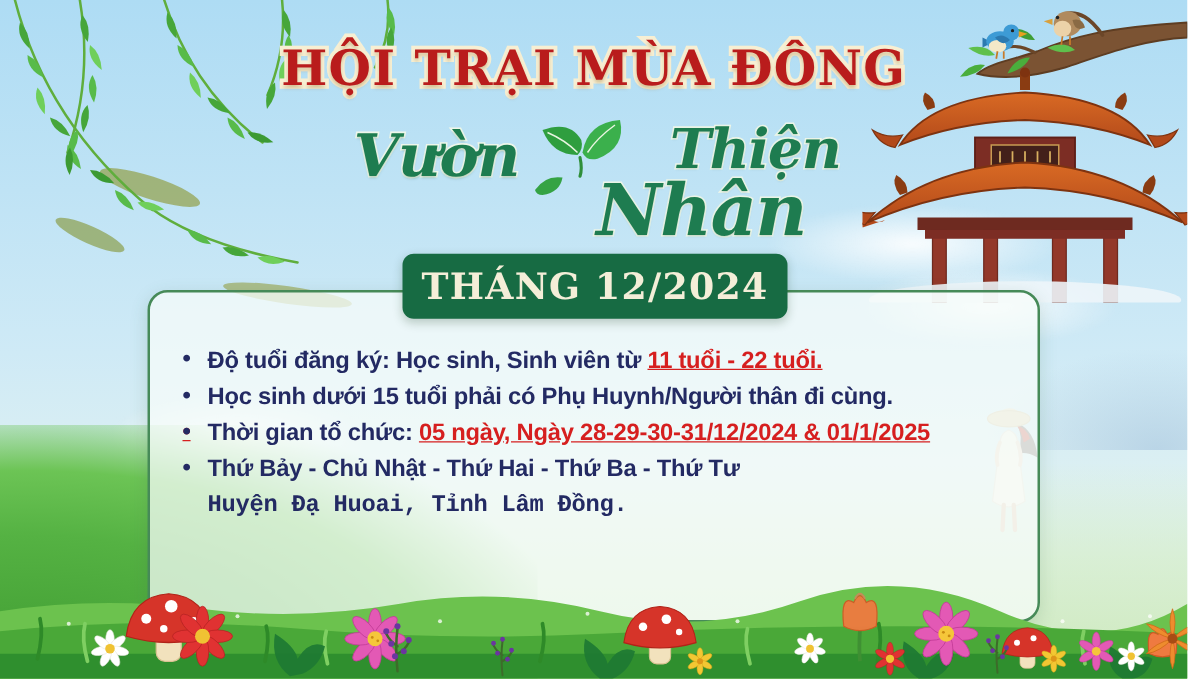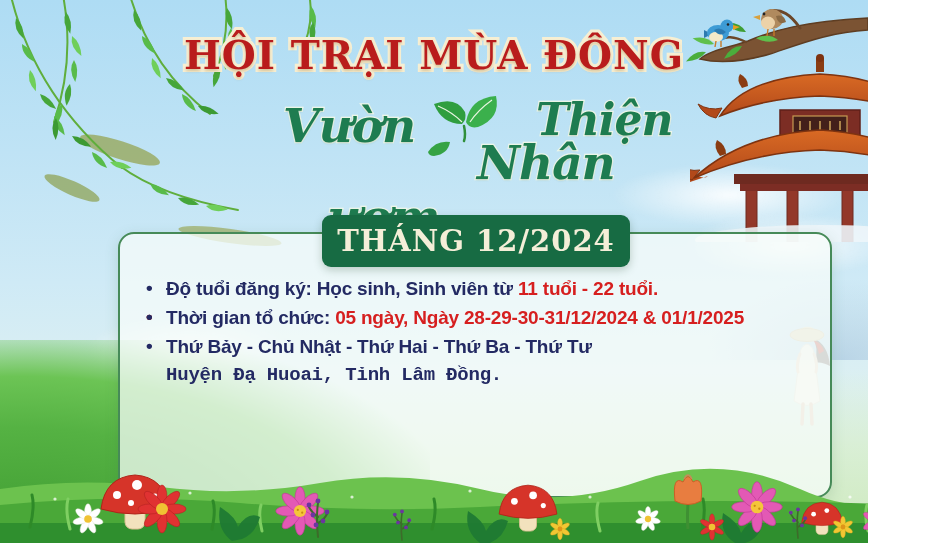--- a/index.html
+++ b/index.html
@@ -1,18 +1,18 @@
 <!DOCTYPE html>
 <html><head>
 <meta charset="utf-8">
 <style>
   html,body{margin:0;padding:0;}
   body{width:950px;height:543px;overflow:hidden;position:relative;
        font-family:"Liberation Sans","DejaVu Sans",sans-serif;}
-  .stage{position:absolute;inset:0;width:868px;height:543px;overflow:hidden;}
+  .stage{position:absolute;inset:0;width:950px;height:543px;overflow:hidden;}
 
   
   .sky{position:absolute;inset:0;
        background:linear-gradient(180deg,#aedcf4 0%,#bfe3f5 28%,#cfeaf6 52%,#ddf0f2 72%,#e6f3e8 100%);}
   .cloud{position:absolute;border-radius:50%;filter:blur(2px);
          background:radial-gradient(ellipse closest-side,rgba(255,255,255,.9),rgba(255,255,255,0) 70%);}
   .c1{left:560px;top:150px;width:340px;height:90px;}
   .c2{left:40px;top:300px;width:300px;height:100px;}
   .c3{left:640px;top:200px;width:300px;height:90px;}
   .hills{position:absolute;right:0;top:280px;width:160px;height:80px;
@@ -36,40 +36,40 @@
          font-size:39px;letter-spacing:1px;color:#b91c1c;
          -webkit-text-stroke:6px #f7efd3;paint-order:stroke fill;
          text-shadow:0 2px 3px rgba(150,110,40,.35);}
   .scriptword{position:absolute;z-index:3;font-family:"DejaVu Serif","Liberation Serif",serif;
          font-style:italic;font-weight:bold;color:#1e7c50;letter-spacing:-1px;
          -webkit-text-stroke:2.5px #eef7ea;paint-order:stroke fill;
          text-shadow:0 1px 2px rgba(40,100,60,.25);}
   .w1{left:283px;top:98px;font-size:47px;}
   .w2{left:327px;top:143px;font-size:47px;margin-top:46px;}
   .w3{left:536px;top:94px;font-size:44px;text-align:right;}
-  .w4{left:477px;top:135px;font-size:47px;}
+  .w4{left:477px;top:135px;font-size:57px;}
   .subleaves{left:426px;top:90px;z-index:3;}
 
-  .badge{position:absolute;left:322px;top:215px;width:308px;height:52px;z-index:8;
+  .badge{position:absolute;left:322px;top:203px;width:308px;height:52px;z-index:8;
          background:#176b43;border-radius:9px;display:flex;align-items:center;justify-content:center;
          box-shadow:0 3px 8px rgba(30,70,40,.25);}
   .badge span{font-family:"DejaVu Serif","Liberation Serif",serif;font-weight:bold;font-size:29px;
          color:#f4eed8;letter-spacing:1px;}
 
   
   .card{position:absolute;left:118px;top:232px;width:714px;height:266px;z-index:5;
         background:rgba(247,252,250,.74);border:2px solid #468a58;border-radius:16px;
         box-shadow:0 4px 14px rgba(60,110,70,.18);box-sizing:border-box;
         padding:44px 16px 0 26px;}
   .card ul{list-style:none;margin:0;padding:0;}
   .card li{position:relative;padding-left:20px;margin-bottom:8px;
         font-size:19px;line-height:21px;font-weight:bold;color:#232a63;
         letter-spacing:-.2px;white-space:nowrap;}
   .card li .bullet{position:absolute;left:0;top:-1px;}
-  .card .red{color:#d61f1f;}
+  .card .red{color:#d61f1f;text-decoration:underline;}
   .li-pin{margin-top:4px;}
   .li-pin .pinwrap{position:absolute;left:-9px;top:-7px;}
   .li-cont{padding-left:22px;font-family:Liberation Mono, monospace;}
 </style>
 </head>
 <body>
 
 <div class="stage">
 
   <div class="sky"></div>
@@ -220,21 +220,21 @@
   <div class="badge">
     <span>THÁNG 12/2024</span>
   </div>
 
   <div class="card">
     <ul>
       <li>
         <span class="bullet">•</span><span>Độ tuổi đăng ký: Học sinh, Sinh viên từ </span><span class="red">11 tuổi - 22 tuổi.</span>
       </li>
       <li>
-        <span class="bullet">•</span>
+        <span class="bullet">•</span><span>Học sinh dưới 15 tuổi phải có Phụ Huynh/Người thân đi cùng.</span>
       </li>
       <li>
         <span class="bullet red">•</span>
       </li>
       <li>
         <span class="bullet">•</span><span>Thời gian tổ chức: </span><span class="red">05 ngày, Ngày 28-29-30-31/12/2024 &amp; 01/1/2025</span>
       </li>
       <li>
         <span class="bullet">•</span><span>Thứ Bảy - Chủ Nhật - Thứ Hai - Thứ Ba - Thứ Tư</span>
       </li>

